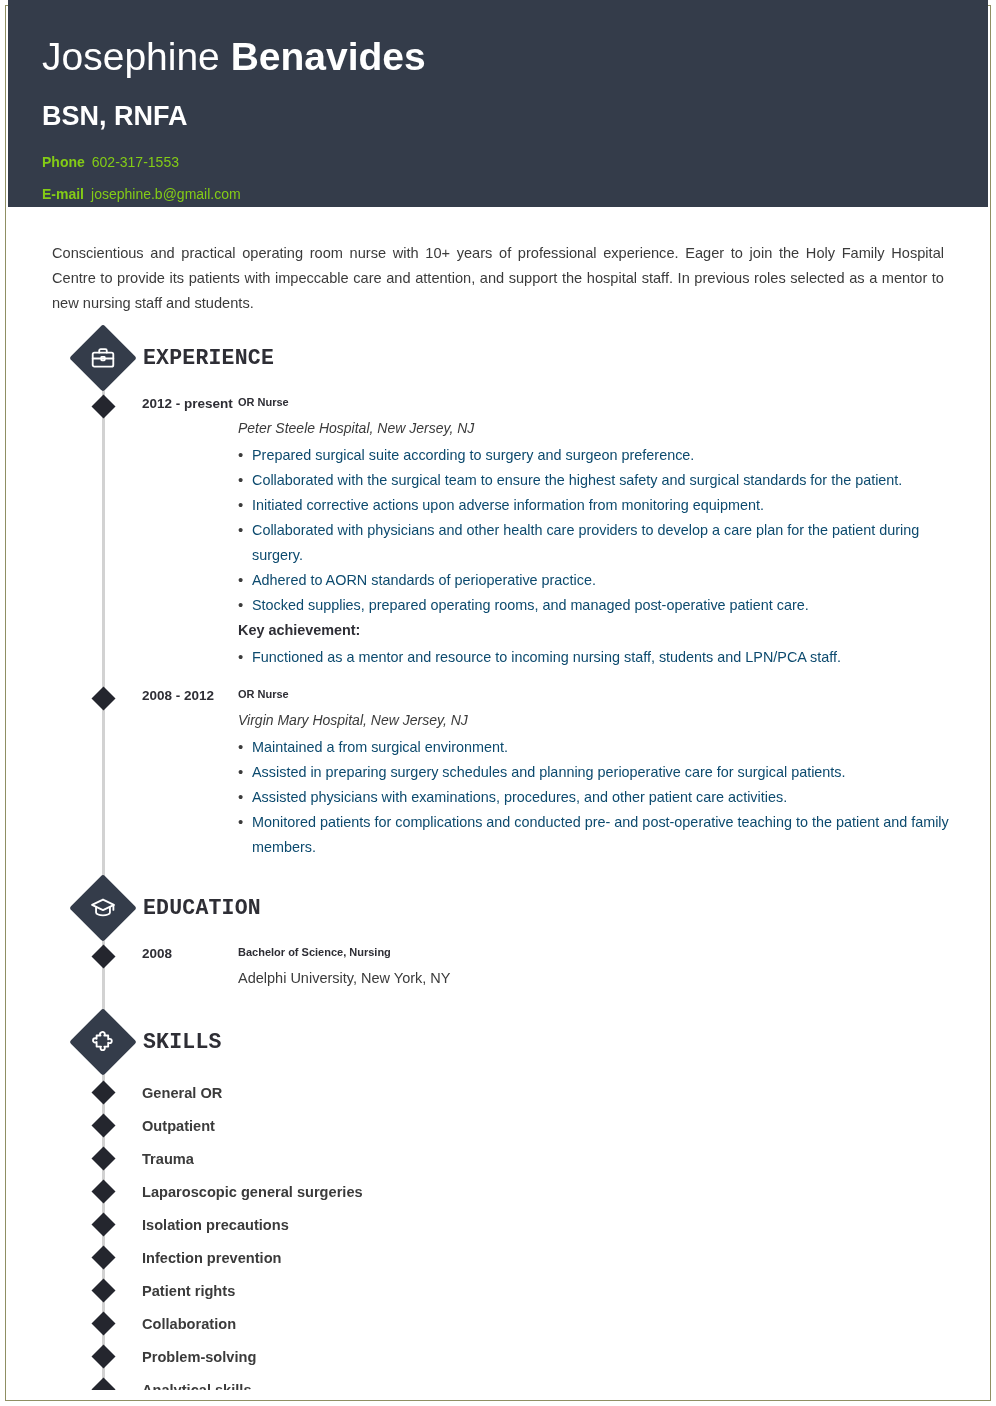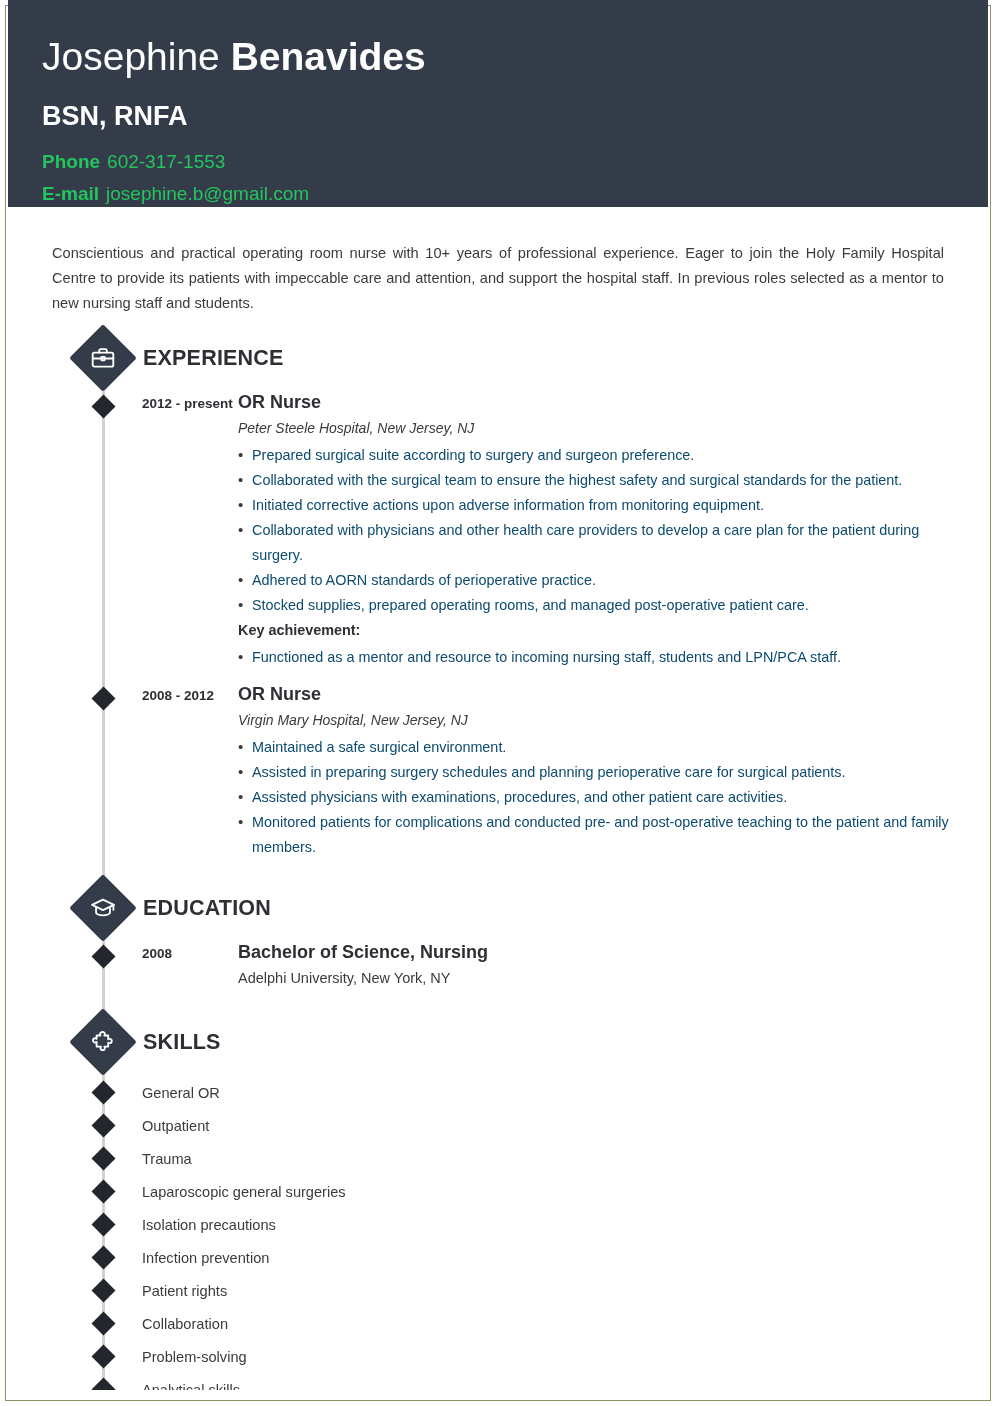--- a/index.html
+++ b/index.html
@@ -61,22 +61,22 @@
   .name .last { font-weight: 700; }
   .title-line {
     color: #ffffff;
     font-size: 27px;
     line-height: 28px;
     font-weight: 700;
     margin-top: 22px;
   }
   .contacts { margin-top: 22px; }
   .contact-row {
-    color: #22c55e;
-    font-size: 19px;
+    color: #84cc16;
+    font-size: 14px;
     line-height: 20px;
     margin-bottom: 12px;
     white-space: nowrap;
   }
   .contact-row .c-label {
     font-weight: 700;
     margin-right: 7px;
   }
   .contact-row .c-value { font-weight: 400; }
 
@@ -136,20 +136,21 @@
     height: 26px;
     display: block;
   }
   .sec-title {
     margin-left: 101px;
     color: #2e2e35;
     font-size: 21.5px;
     font-weight: 700;
     letter-spacing: 0.2px;
     line-height: 26px;
+    font-family: Liberation Mono, monospace;
   }
 
   .entry {
     position: relative;
     display: flex;
     padding-left: 100px;
     margin-top: 6px;
   }
   .entry-dot {
     position: absolute;
@@ -166,21 +167,21 @@
     flex: 0 0 96px;
     color: #2e2e35;
     font-size: 13.5px;
     font-weight: 700;
     line-height: 26px;
     padding-top: 1px;
   }
   .entry-main { flex: 1 1 auto; min-width: 0; }
   .job-title {
     color: #2e2e35;
-    font-size: 18px;
+    font-size: 11px;
     font-weight: 700;
     line-height: 24px;
   }
   .job-org {
     color: #3b3b3b;
     font-size: 14px;
     font-style: italic;
     line-height: 26px;
     margin-top: 1px;
   }
@@ -235,20 +236,21 @@
     width: 17px;
     height: 17px;
     background: #24262e;
     transform: rotate(45deg);
     z-index: 3;
   }
   .skill-label {
     color: #3b3b3b;
     font-size: 14.6px;
     line-height: 22px;
+    font-weight: bold;
   }
 </style>
 </head>
 <body>
 
 <div class="page">
   <div class="page-frame"></div>
 
   <div class="sheet">
 
@@ -306,21 +308,21 @@
           </div>
         </div>
 
         <div class="entry" style="margin-top:12px;">
           <div class="entry-dot"></div>
           <div class="entry-date">2008 - 2012</div>
           <div class="entry-main">
             <div class="job-title">OR Nurse</div>
             <div class="job-org">Virgin Mary Hospital, New Jersey, NJ</div>
             <ul class="bullets">
-              <li>Maintained a safe surgical environment.</li>
+              <li>Maintained a from surgical environment.</li>
               <li>Assisted in preparing surgery schedules and planning perioperative care for surgical patients.</li>
               <li>Assisted physicians with examinations, procedures, and other patient care activities.</li>
               <li>Monitored patients for complications and conducted pre- and post-operative teaching to the patient and family members.</li>
             </ul>
           </div>
         </div>
 
         <div class="sec" style="margin-top:22px;">
           <div class="diamond-badge">
             <svg class="glyph" viewBox="0 0 24 24" fill="none" stroke="#ffffff" stroke-width="1.7" stroke-linecap="round" stroke-linejoin="round" aria-hidden="true">

